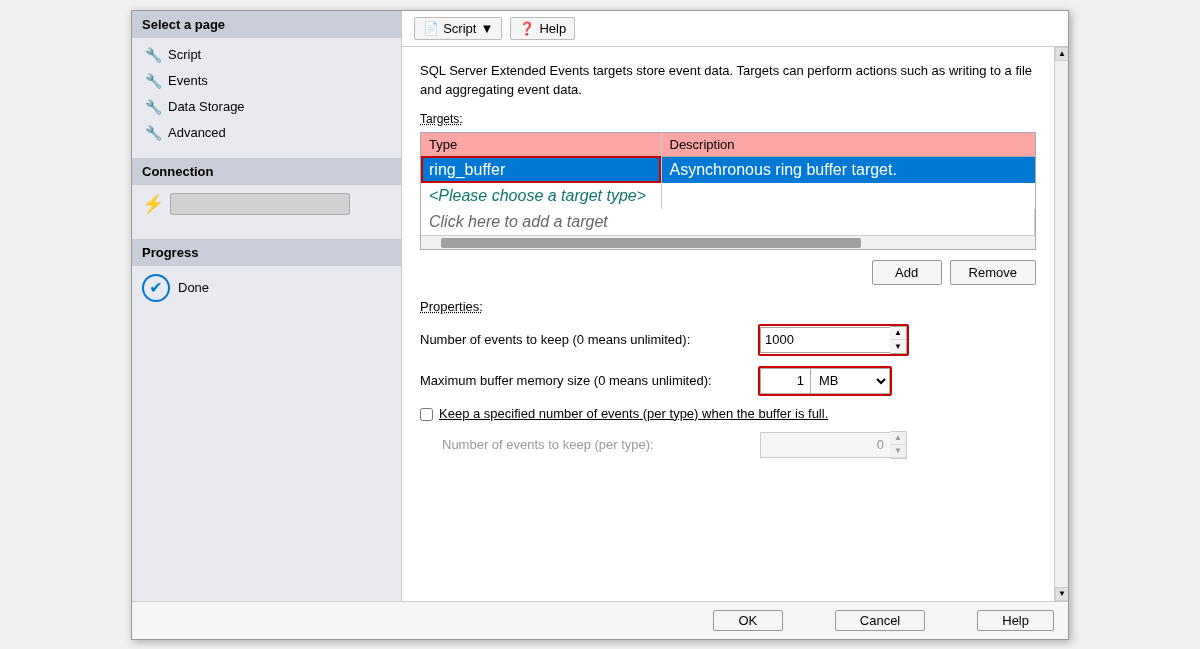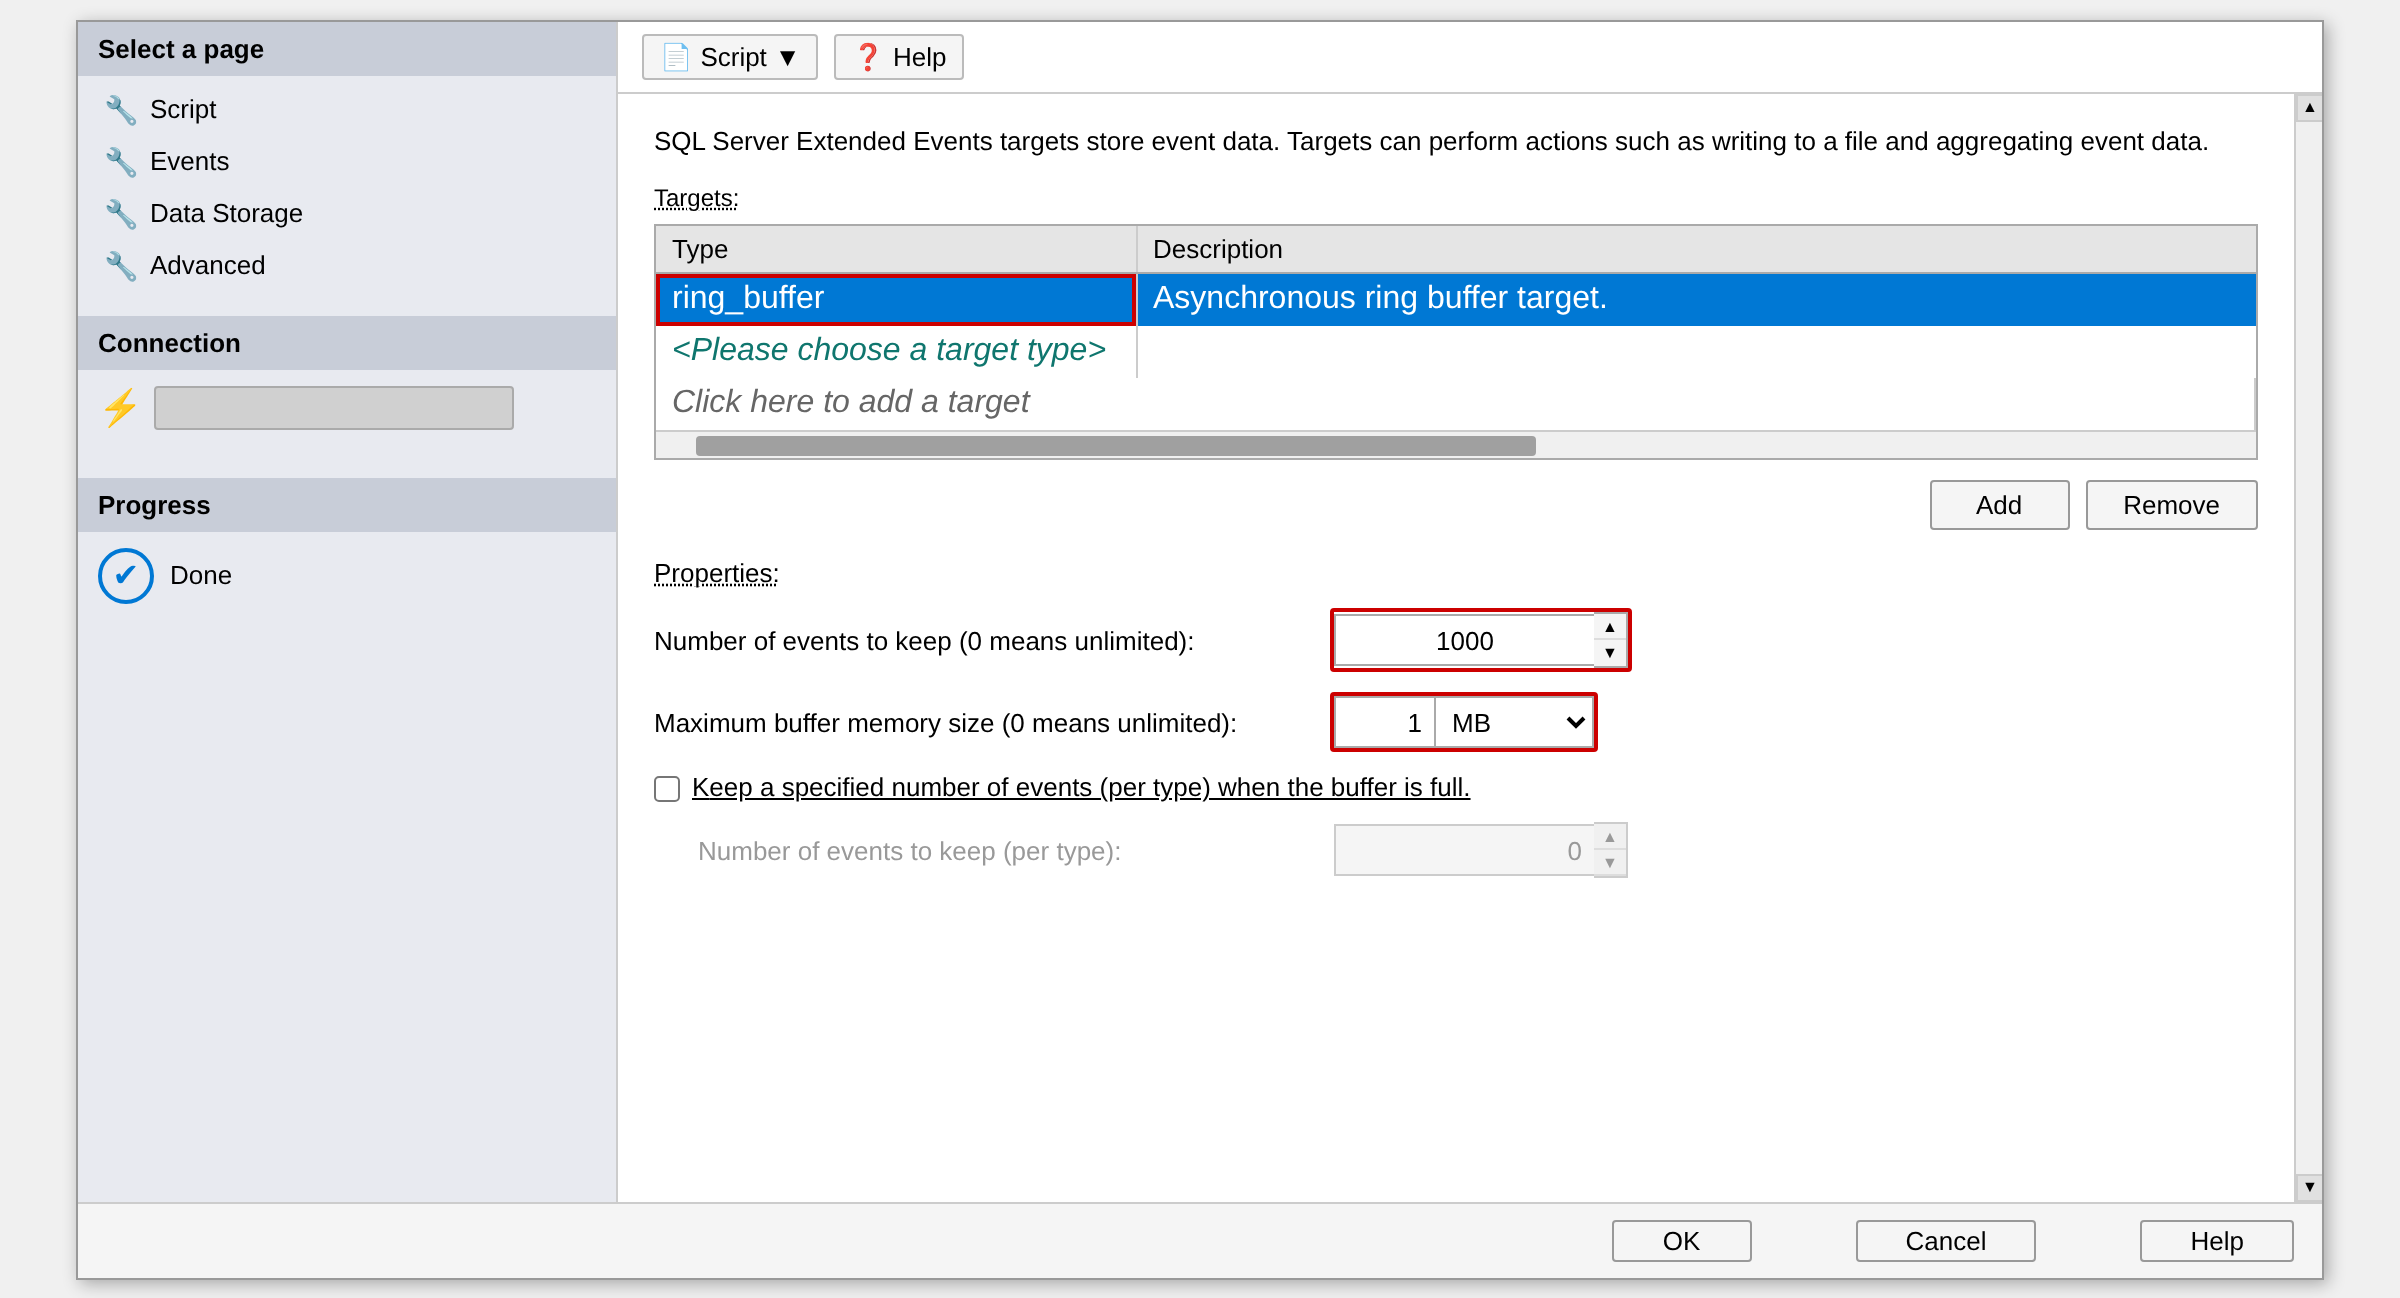--- a/index.html
+++ b/index.html
@@ -8,21 +8,21 @@
       font-size: 13px;
       background: #f0f0f0;
       display: flex;
       justify-content: center;
       align-items: center;
       width: 1200px;
       height: 649px;
       overflow: hidden;
     }
     .dialog {
-      width: 1124px;
+      width: 938px;
       height: 630px;
       background: #fff;
       border: 1px solid #999;
       display: flex;
       flex-direction: column;
       box-shadow: 2px 2px 8px rgba(0,0,0,0.3);
     }
     .dialog-content {
       display: flex;
       flex: 1;
@@ -164,21 +164,21 @@
     .targets-table-container {
       border: 1px solid #aaa;
       margin-bottom: 10px;
       background: #fff;
     }
     .targets-table {
       width: 100%;
       border-collapse: collapse;
     }
     .targets-table th {
-      background: #e5e5e5;
+      background: #fca5a5;
       border-bottom: 1px solid #aaa;
       padding: 4px 8px;
       text-align: left;
       font-weight: normal;
       font-size: 13px;
     }
     .targets-table th:first-child {
       width: 240px;
       border-right: 1px solid #ccc;
     }
@@ -261,21 +261,21 @@
       border: 2px solid #cc0000;
       border-radius: 2px;
     }
     .number-input {
       width: 130px;
       height: 26px;
       border: 1px solid #aaa;
       border-right: none;
       padding: 2px 4px;
       font-size: 13px;
-      text-align: center;
+      text-align: left;
       outline: none;
     }
     .spinner-btns {
       display: flex;
       flex-direction: column;
       border: 1px solid #aaa;
       border-left: none;
       background: #f5f5f5;
     }
     .spinner-btn {

